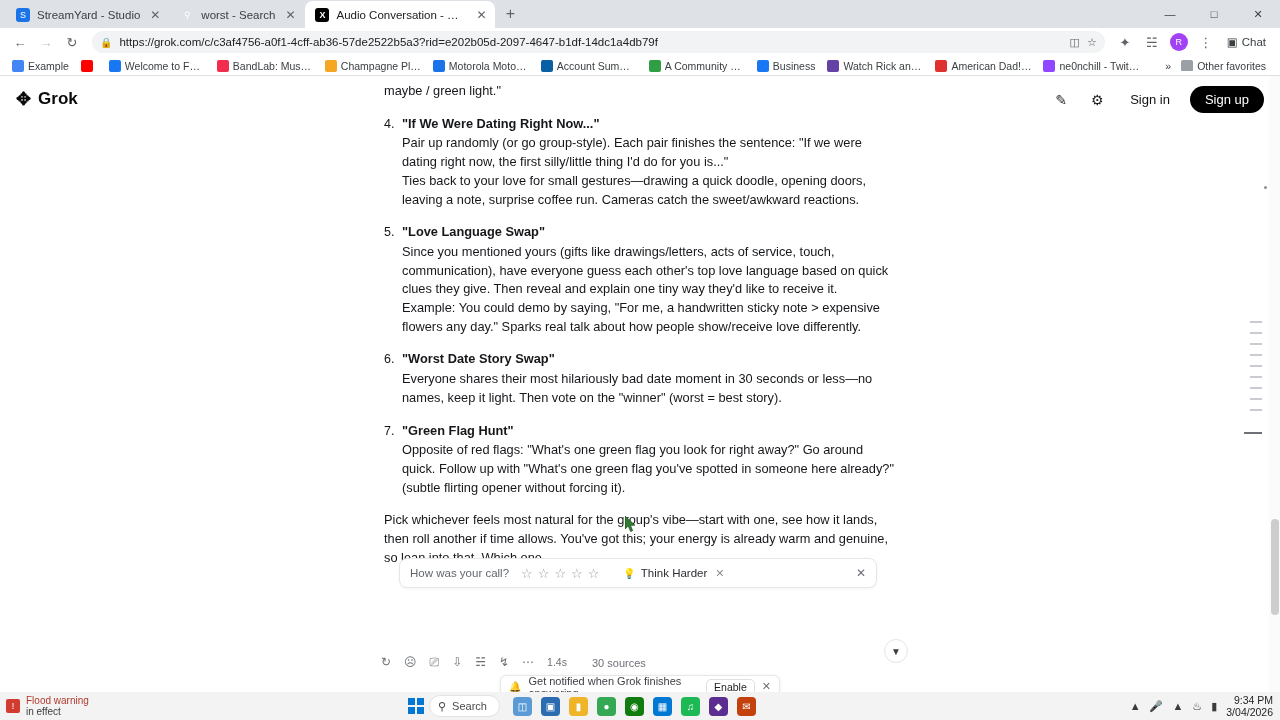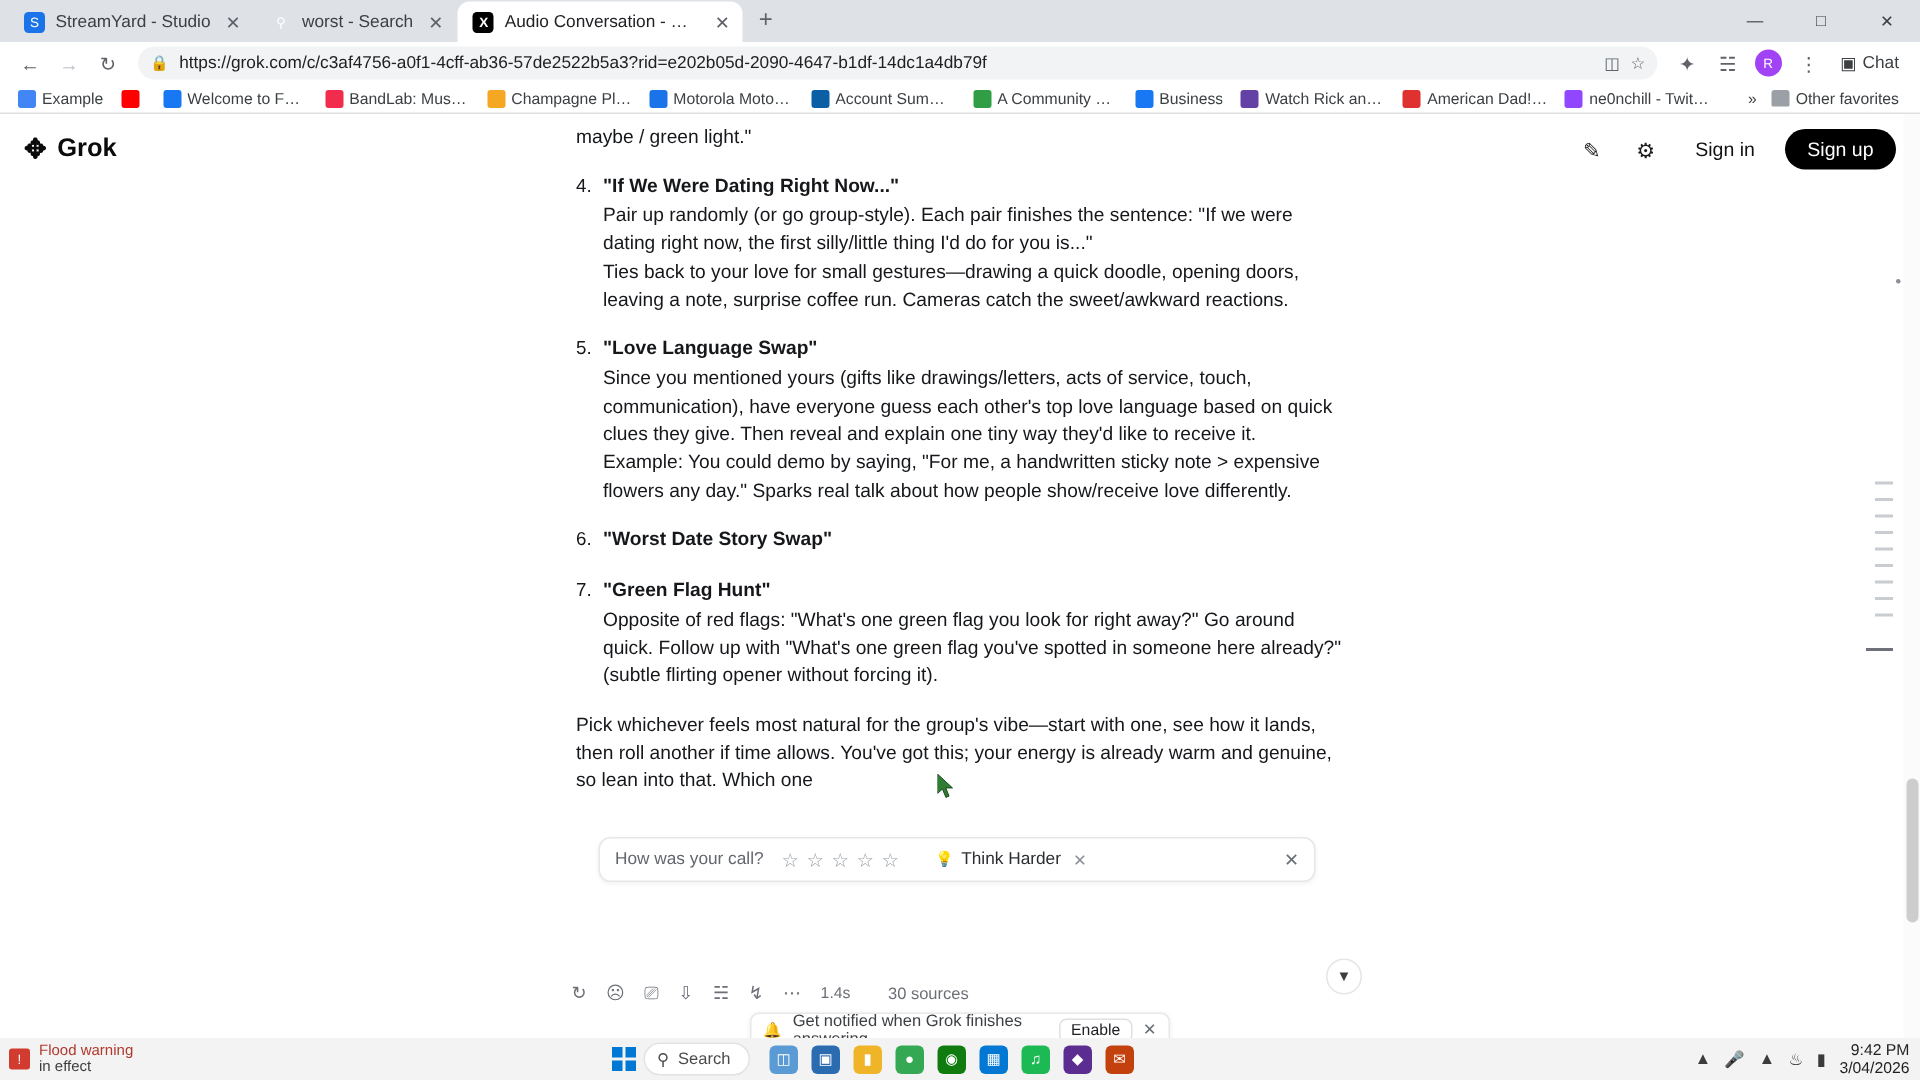--- a/index.html
+++ b/index.html
@@ -326,21 +326,21 @@
       </div>
     </div>
 
     <div class="toolbar">
       <div class="nav-ico">←</div>
       <div class="nav-ico disabled">→</div>
       <div class="nav-ico">↻</div>
 
       <div class="omnibox">
         <span class="lock">🔒</span>
-        <span class="url">https://grok.com/c/c3af4756-a0f1-4cff-ab36-57de2522b5a3?rid=e202b05d-2090-4647-b1df-14dc1a4db79f</span>
+        <span class="url">https://grok.com/c/c3af4756-a0f1-4cff-ab36-57de2522b5a3?rid=e202b05d-2097-4647-b1df-14dc1a4db79f</span>
         <span class="om-ico">◫</span>
         <span class="om-ico">☆</span>
       </div>
 
       <div class="tb-right">
         <div class="nav-ico">✦</div>
         <div class="nav-ico">☵</div>
         <div class="nav-ico">
           <span class="profile-dot">R</span>
         </div>
@@ -446,20 +446,21 @@
           <div class="list-title">"Love Language Swap"</div>
           <p>Since you mentioned yours (gifts like drawings/letters, acts of service, touch, communication), have everyone guess each other's top love language based on quick clues they give. Then reveal and explain one tiny way they'd like to receive it.</p>
           <p>Example: You could demo by saying, "For me, a handwritten sticky note &gt; expensive flowers any day." Sparks real talk about how people show/receive love differently.</p>
         </div>
       </div>
 
       <div class="list-row">
         <div class="list-num">6.</div>
         <div class="list-body">
           <div class="list-title">"Worst Date Story Swap"</div>
+          <p>Everyone shares their most hilariously bad date moment in 30 seconds or less—no names, keep it light. Then vote on the "winner" (worst = best story).</p>
         </div>
       </div>
 
       <div class="list-row">
         <div class="list-num">7.</div>
         <div class="list-body">
           <div class="list-title">"Green Flag Hunt"</div>
           <p>Opposite of red flags: "What's one green flag you look for right away?" Go around quick. Follow up with "What's one green flag you've spotted in someone here already?" (subtle flirting opener without forcing it).</p>
         </div>
       </div>
@@ -560,19 +561,19 @@
       </div>
     </div>
 
     <div class="tray">
       <span>▲</span>
       <span>🎤</span>
       <span>▲</span>
       <span>♨</span>
       <span>▮</span>
       <span class="clock">
-        <span>9:42 PM</span><br>
+        <span>9:34 PM</span><br>
         <span>3/04/2026</span>
       </span>
     </div>
   </div>
 
 </div>
 
 </body></html>

